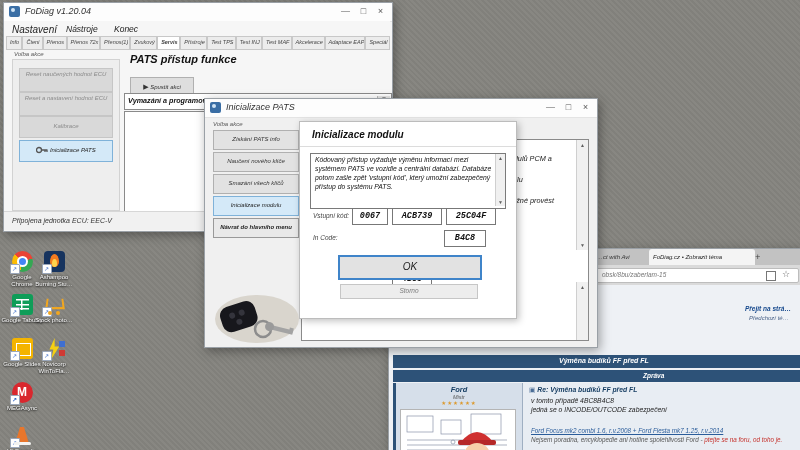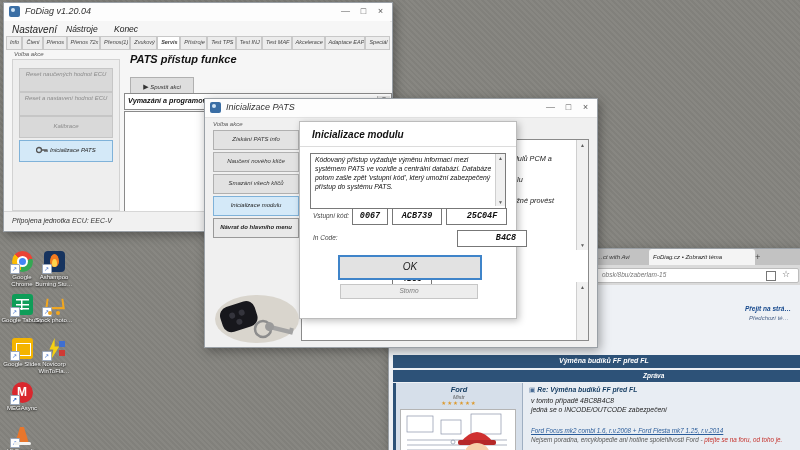--- a/index.html
+++ b/index.html
@@ -310,24 +310,24 @@
     <div class="abs" style="left:10px;top:31px;width:194px;height:54px;border:1px solid #7a7a7a;background:#fff;">
       <div style="padding:2px 12px 2px 4px;font-size:6.8px;line-height:1.32;color:#111;">Kódovaný přístup vyžaduje výměnu informací mezi systémem PATS ve vozidle a centrální databází. Databáze potom zašle zpět 'vstupní kód', který umožní zabezpečený přístup do systému PATS.</div>
       <div class="sb" style="right:0;top:0;width:9px;height:52px;">
         <span style="top:1px;">▲</span>
         <span style="bottom:1px;">▼</span>
       </div>
     </div>
     <span class="abs" style="left:13px;top:90px;font-size:6.5px;color:#444;">Vstupní kód:</span>
     <div class="abs codebox" style="left:52px;top:86px;width:34px;">0067</div>
     <div class="abs codebox" style="left:92px;top:86px;width:48px;">ACB739</div>
-    <div class="abs codebox" style="left:146px;top:86px;width:48px;padding-left:11px;">25C04F</div>
+    <div class="abs codebox" style="left:146px;top:86px;width:48px;">25C04F</div>
     <span class="abs" style="left:13px;top:112px;font-size:6.5px;color:#444;">In Code:</span>
     <div class="abs codebox" style="left:92px;top:108px;width:38px;margin-top:41px;">4BC8</div>
-    <div class="abs codebox" style="left:157px;top:108px;width:40px;padding-left:28px;">B4C8</div>
+    <div class="abs codebox" style="left:144px;top:108px;width:40px;">B4C8</div>
     <div class="abs" style="left:38px;top:133px;width:140px;height:21px;background:#e2e2e2;border:2px solid #3f84c9;font-size:10px;color:#222;text-align:center;line-height:19px;">OK</div>
     <div class="abs" style="left:40px;top:162px;width:136px;height:13px;background:#ededed;border:1px solid #c6c6c6;font-size:6.5px;color:#7c7c7c;text-align:center;line-height:12px;">Storno</div>
   </div>
 
   <svg class="abs" style="left:6px;top:192px;" width="88" height="54">
     <ellipse cx="46" cy="28" rx="42" ry="24" fill="#d9d5cd"></ellipse>
     <g transform="rotate(-18 30 26)">
       <rect x="10" y="12" width="36" height="26" rx="9" fill="#17171c"></rect>
       <circle cx="22" cy="22" r="3" fill="#34343c"></circle>
         <circle cx="32" cy="22" r="3" fill="#34343c"></circle>

